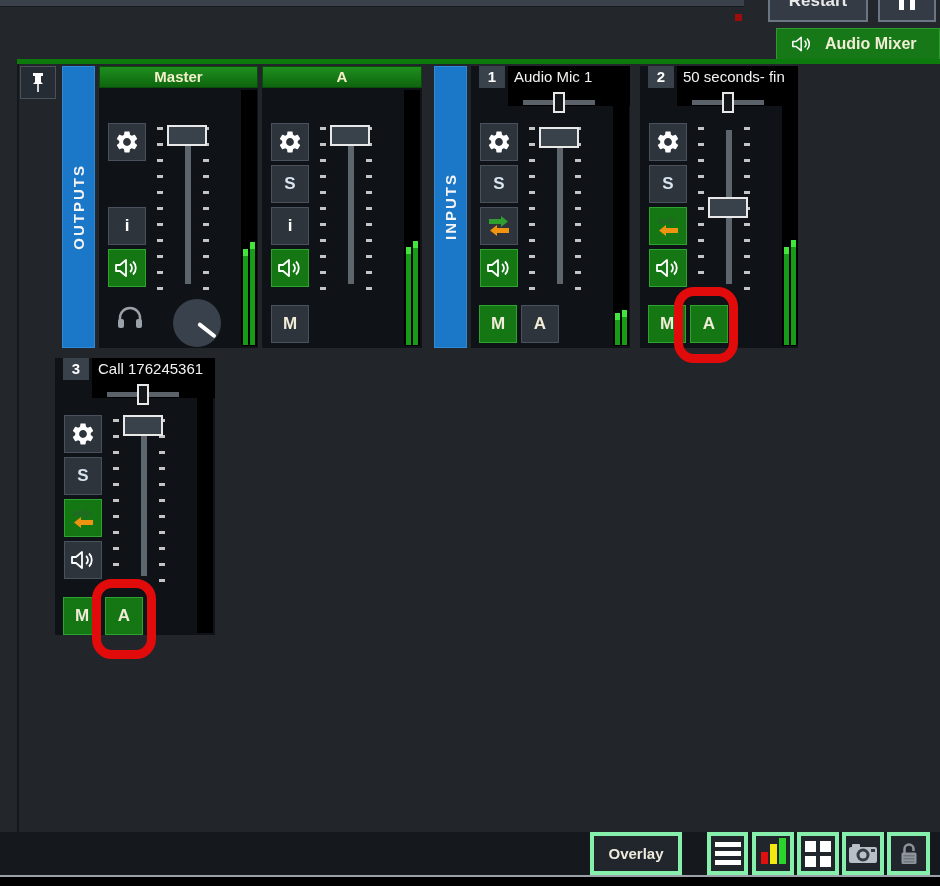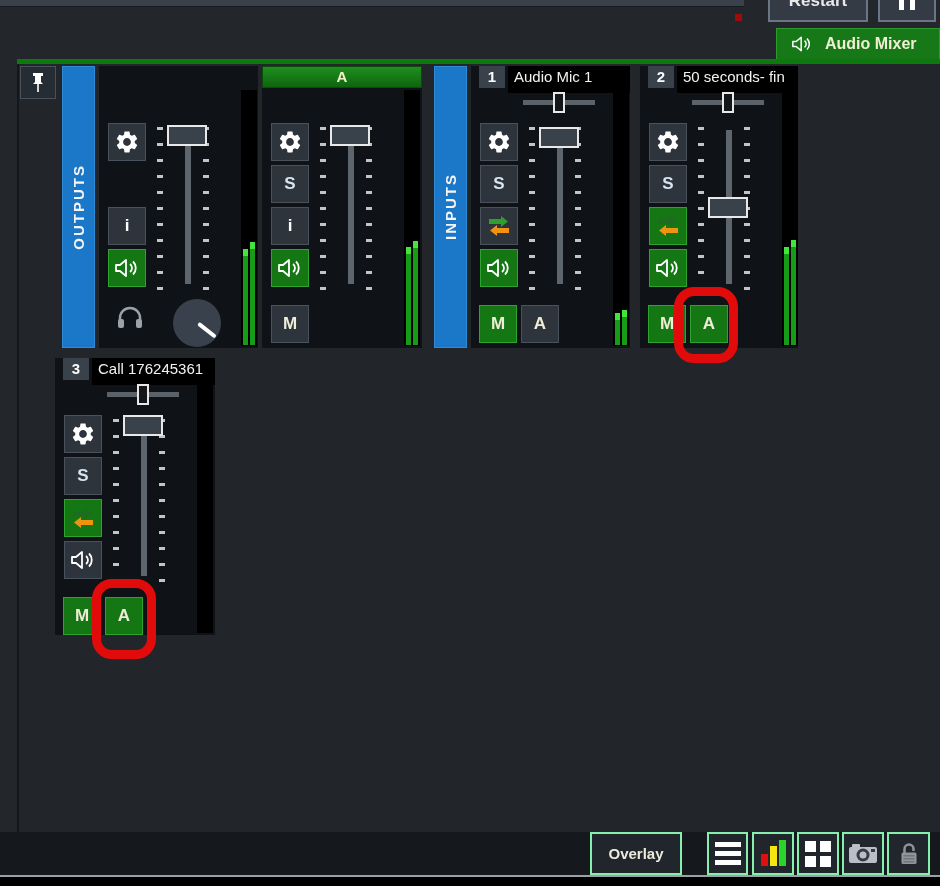--- a/index.html
+++ b/index.html
@@ -36,21 +36,21 @@
         display:flex;align-items:center;justify-content:center;}
   .vlabel{writing-mode:vertical-rl;transform:rotate(180deg);color:#f4f4f4;font-weight:bold;
           font-size:15px;letter-spacing:2px;}
 
   .strip{background:#0f1216;}
   .ohdr{position:absolute;left:0;top:0;right:0;height:22px;background:linear-gradient(#1e8f1e,#0e650e);
         border:1px solid #0a4a0a;box-sizing:border-box;color:#f3efc9;font-weight:bold;
         text-align:center;line-height:20px;font-size:15px;}
   .numbox{position:absolute;left:8px;top:0;width:26px;height:22px;background:#39424b;color:#fdfdfd;
           font-weight:bold;font-size:15px;text-align:center;line-height:22px;}
-  .ititle{position:absolute;left:37px;top:0;right:0;height:27px;background:#000;color:#f2f2f2;
+  .ititle{position:absolute;left:37px;top:0;right:0;height:40px;background:#000;color:#f2f2f2;
           font-size:15px;line-height:22px;padding-left:6px;white-space:nowrap;overflow:hidden;box-sizing:border-box;}
 
   .balance{position:absolute;left:52px;top:34px;width:72px;height:5px;background:#5b6269;}
   .bhandle{position:absolute;left:82px;top:26px;width:12px;height:21px;background:#14171a;border:2px solid #e8e8e8;box-sizing:border-box;}
 
   .sqbtn{position:absolute;left:9px;width:38px;height:38px;background:#2d343c;border:1px solid #49525c;
          box-sizing:border-box;display:flex;align-items:center;justify-content:center;
          color:#fff;font-weight:bold;font-size:17px;}
   .sqbtn.on{background:#147714;border-color:#2fa32f;}
   .solo{color:#d8e4f0;}
@@ -69,21 +69,21 @@
   .knob{position:absolute;left:74px;top:233px;width:48px;height:48px;border-radius:50%;background:#39424c;}
   .knobline{position:absolute;left:50%;top:50%;width:22px;height:4px;background:#fff;border-radius:2px;
             transform-origin:0 50%;transform:rotate(38deg) translateY(-2px);}
 
   .redring{border:9px solid #e10b0b;border-radius:20px;box-sizing:border-box;z-index:50;}
 
   
   .bbar{left:0;top:832px;width:940px;height:43px;background:#15181c;}
   .bline{left:0;top:875px;width:940px;height:2px;background:#9ba1a8;}
   .bblack{left:0;top:877px;width:940px;height:9px;background:#000;}
-  .bbtn{position:absolute;top:832px;height:43px;background:#21262c;border:2px solid #86efac;box-sizing:border-box;
+  .bbtn{position:absolute;top:832px;height:43px;background:#21262c;border:4px solid #86efac;box-sizing:border-box;
         display:flex;align-items:center;justify-content:center;}
   .overlay{left:590px;width:92px;color:#eceadb;font-weight:bold;font-size:15px;}
   .hamb{left:707px;width:41px;flex-direction:column;gap:4px;}
   .hbar{width:26px;height:5px;background:#fff;}
   .chartb{left:752px;width:42px;align-items:flex-end;gap:2px;padding-bottom:7px;}
   .cbar{width:7px;display:inline-block;}
   .gridb{left:797px;width:42px;}
   .gridin{display:grid;grid-template-columns:11px 11px;grid-template-rows:11px 11px;gap:4px;}
   .gsq{background:#fff;}
   .camb{left:842px;width:42px;}
@@ -119,20 +119,21 @@
     <path d="M5 4 h6 v6 l2 2 H3 l2-2 z" fill="#fff"></path>
     <rect x="7.2" y="12" width="1.6" height="8" fill="#fff"></rect>
   </svg>
 </div>
 
 <div class="abs vbar" style="left:62px;top:66px;">
   <span class="vlabel">OUTPUTS</span>
 </div>
 
 <div class="abs strip" style="left:99px;top:66px;width:159px;height:282px;">
+  <div class="ohdr">Master</div>
   <div class="sqbtn" style="top:57px;">
     <svg width="26" height="26" viewBox="0 0 24 24">
         <path fill="#fff" d="M19.14 12.94c.04-.3.06-.61.06-.94 0-.32-.02-.64-.07-.94l2.03-1.58c.18-.14.23-.41.12-.61l-1.92-3.32c-.12-.22-.37-.29-.59-.22l-2.39.96c-.5-.38-1.03-.7-1.62-.94l-.36-2.54c-.04-.24-.24-.41-.48-.41h-3.84c-.24 0-.43.17-.47.41l-.36 2.54c-.59.24-1.13.57-1.62.94l-2.39-.96c-.22-.08-.47 0-.59.22L2.74 8.87c-.12.21-.08.47.12.61l2.03 1.58c-.05.3-.09.63-.09.94s.02.64.07.94l-2.03 1.58c-.18.14-.23.41-.12.61l1.92 3.32c.12.22.37.29.59.22l2.39-.96c.5.38 1.03.7 1.62.94l.36 2.54c.05.24.24.41.48.41h3.84c.24 0 .44-.17.47-.41l.36-2.54c.59-.24 1.13-.56 1.62-.94l2.39.96c.22.08.47 0 .59-.22l1.92-3.32c.12-.22.07-.47-.12-.61l-2.01-1.58zM12 15.6c-1.98 0-3.6-1.62-3.6-3.6s1.62-3.6 3.6-3.6 3.6 1.62 3.6 3.6-1.62 3.6-3.6 3.6z"></path>
       </svg>
   </div>
   <div class="sqbtn" style="top:141px;">
     <span>i</span>
   </div>
   <div class="sqbtn on" style="top:183px;">
     <svg width="26" height="24" viewBox="0 0 26 24">

